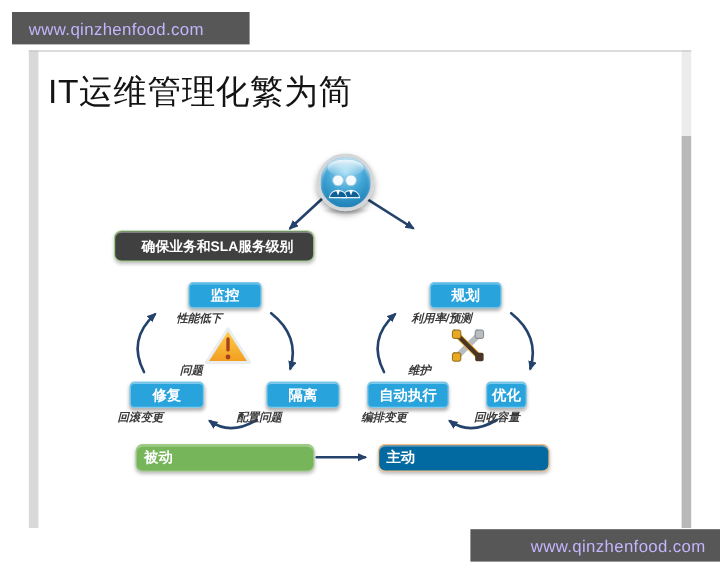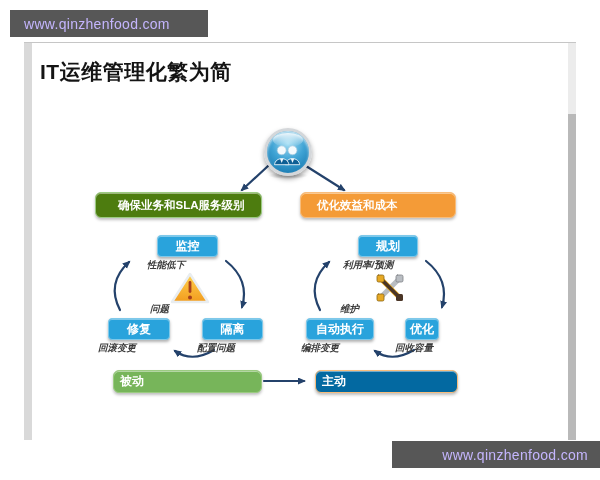--- a/index.html
+++ b/index.html
@@ -12,36 +12,36 @@
   .strip-right{position:absolute;left:568px;top:42px;width:8px;height:398px;
     background:linear-gradient(#ececec 0 18%, #b9b9b9 18% 100%);}
   .top-line{position:absolute;left:24px;top:42px;width:552px;height:1px;background:#c6c6c6;}
   
   .wm{position:absolute;background:#575757;color:#c4b5fd;font-size:14px;letter-spacing:.3px;
       display:flex;align-items:center;}
   .wm-top{left:10px;top:10px;width:198px;height:27px;padding-left:14px;box-sizing:border-box;}
   .wm-bottom{left:392px;top:441px;width:208px;height:27px;justify-content:flex-end;
       padding-right:12px;box-sizing:border-box;}
   
-  .title{position:absolute;left:40px;top:58px;font-size:21px;font-weight:bold;color:#141414;letter-spacing:.5px;}
+  .title{position:absolute;left:40px;top:58px;font-size:28px;font-weight:normal;color:#141414;letter-spacing:.5px;}
   
   .orb{position:absolute;left:264px;top:128px;width:42px;height:42px;border-radius:50%;
     border:3px solid #d4d7da;
     background:radial-gradient(circle at 50% 30%, #9fdcf4 0%, #3fa3d4 45%, #0c6da6 100%);
     box-shadow:0 3px 5px rgba(0,0,0,.35), inset 0 2px 3px rgba(255,255,255,.7);}
   .orb::after{content:"";position:absolute;left:6px;top:2px;width:30px;height:14px;border-radius:50%;
     background:linear-gradient(rgba(255,255,255,.85),rgba(255,255,255,0));}
   .orb svg{position:absolute;left:2px;top:4px;}
   .orb-shadow{position:absolute;left:268px;top:172px;width:40px;height:7px;border-radius:50%;
     background:radial-gradient(rgba(0,0,0,.28),rgba(0,0,0,0) 70%);}
   
   .banner{position:absolute;height:26px;border-radius:6px;color:#fff;font-size:11.5px;font-weight:bold;
     display:flex;align-items:center;box-sizing:border-box;
     box-shadow:0 2px 3px rgba(0,0,0,.25), inset 0 1px 0 rgba(255,255,255,.45);}
-  .banner-green{left:95px;top:192px;width:167px;background:#4d7c0f;border:1px solid #9ccb82;padding-left:22px;}
+  .banner-green{left:95px;top:192px;width:167px;background:#404040;border:1px solid #9ccb82;padding-left:22px;}
   .banner-orange{left:300px;top:192px;width:156px;background:#f49b37;border:1px solid #f8bd7c;padding-left:16px;}
   
   .node{position:absolute;height:22px;border-radius:4px;background:#29a3dc;border:1px solid #7fc9ea;
     color:#fff;font-size:12px;font-weight:bold;display:flex;align-items:center;justify-content:center;
     box-shadow:0 2px 3px rgba(0,0,0,.3), inset 0 1px 0 rgba(255,255,255,.4);box-sizing:border-box;}
   .cap{position:absolute;font-size:9.5px;font-style:italic;font-weight:bold;color:#3a3a3a;}
   
   .rbar{position:absolute;top:370px;height:23px;border-radius:6px;color:#fff;font-size:12px;font-weight:bold;
     display:flex;align-items:center;padding-left:6px;box-sizing:border-box;
     box-shadow:0 2px 3px rgba(0,0,0,.25), inset 0 1px 0 rgba(255,255,255,.45);}
@@ -91,21 +91,20 @@
       <path d="M17,33 C18,24 32,24 33,33 Z" fill="#0e5f94" stroke="#eaf5fb" stroke-width="1"></path>
       <polygon points="23,26 27,26 25,31" fill="#f4fafd"></polygon>
       <circle cx="25" cy="17" r="5" fill="#f4fafd" stroke="#9cc6dd" stroke-width="0.8"></circle>
       <path d="M5,33 C6,24 20,24 21,33 Z" fill="#0e5f94" stroke="#eaf5fb" stroke-width="1"></path>
       <polygon points="11,26 15,26 13,31" fill="#f4fafd"></polygon>
       <circle cx="13" cy="17" r="5" fill="#f4fafd" stroke="#9cc6dd" stroke-width="0.8"></circle>
     </svg>
   </div>
 
   <div class="banner banner-green">确保业务和SLA服务级别</div>
-  <div class="banner banner-orange">优化效益和成本</div>
 
   <div class="node" style="left:157px;top:235px;width:61px;text-align:center;">监控</div>
   <div class="cap" style="left:147px;top:259px;width:80px;">性能低下</div>
 
   <div class="iconwrap" style="left:170px;top:271px;">
     <svg width="40" height="35" viewBox="0 0 40 35">
       <defs>
         <linearGradient id="wg" x1="0" y1="0" x2="0" y2="1">
           <stop offset="0" stop-color="#ffd24d"></stop>
             <stop offset="1" stop-color="#f29c1f"></stop>
@@ -114,21 +113,21 @@
       <polygon points="20,3 38,31 2,31" fill="url(#wg)" stroke="#e9edf0" stroke-width="2.5" stroke-linejoin="round"></polygon>
       <rect x="18.6" y="10" width="2.8" height="12" rx="1.4" fill="#a8401c"></rect>
       <circle cx="20" cy="26.5" r="2" fill="#a8401c"></circle>
     </svg>
   </div>
   <div class="cap" style="left:150px;top:303px;width:36px;">问题</div>
 
   <div class="node" style="left:108px;top:318px;width:62px;text-align:right;">修复</div>
   <div class="cap" style="left:98px;top:342px;width:82px;">回滚变更</div>
 
-  <div class="node" style="left:202px;top:318px;width:61px;">隔离</div>
+  <div class="node" style="left:222px;top:318px;width:61px;">隔离</div>
   <div class="cap" style="left:197px;top:342px;width:80px;">配置问题</div>
 
   <div class="node" style="left:358px;top:235px;width:60px;">规划</div>
   <div class="cap" style="left:343px;top:259px;width:90px;">利用率/预测</div>
 
   <div class="iconwrap" style="left:374px;top:272px;">
     <svg width="32" height="32" viewBox="0 0 32 32">
       <g stroke-linecap="round">
         <line x1="7" y1="25" x2="25" y2="7" stroke="#b9bdc2" stroke-width="5"></line>
         <line x1="7" y1="7" x2="25" y2="25" stroke="#e7a924" stroke-width="5"></line>

